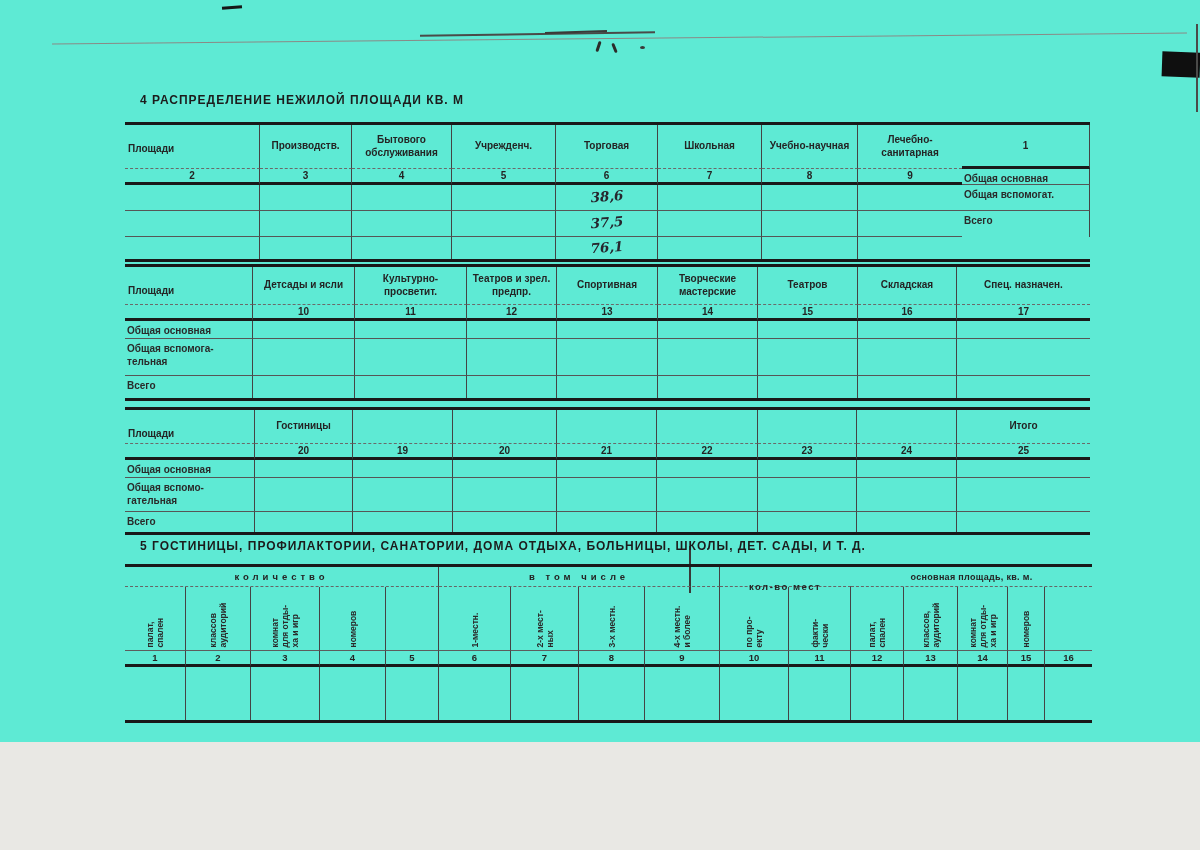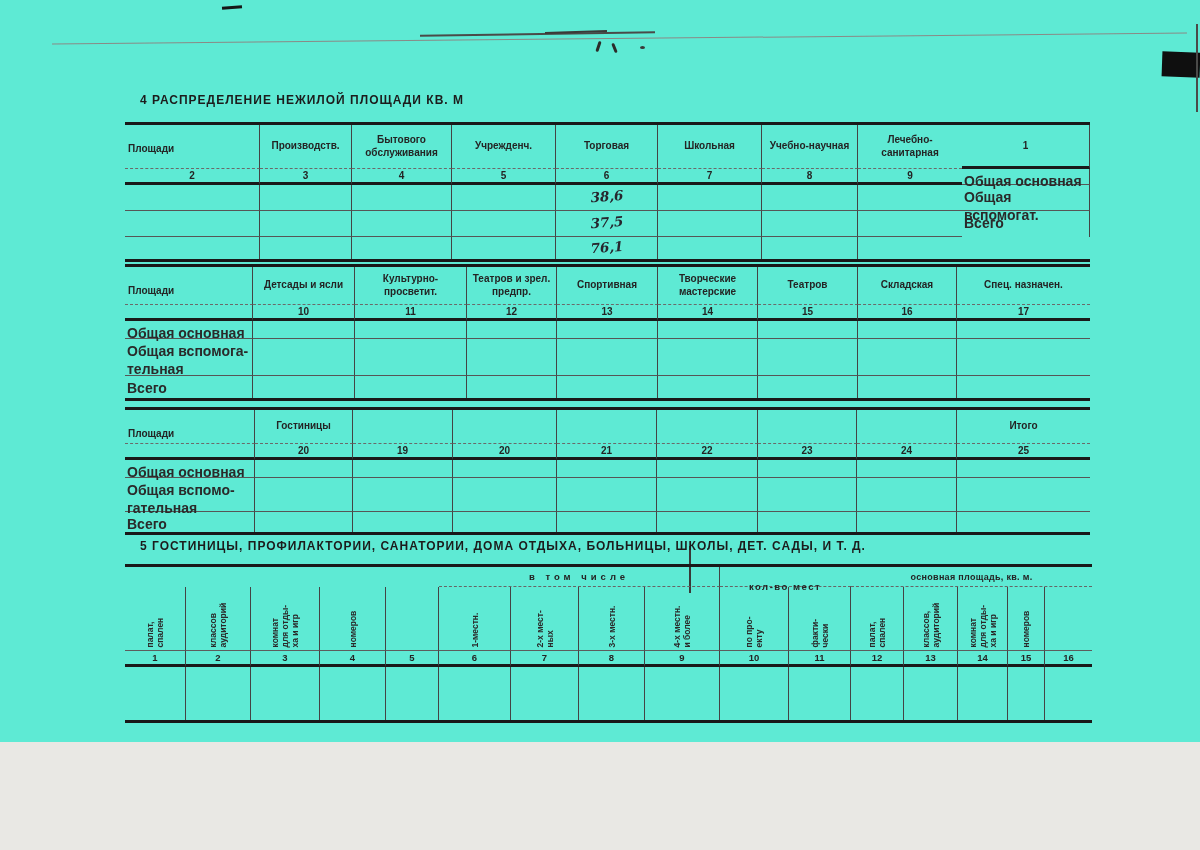--- a/index.html
+++ b/index.html
@@ -9,21 +9,21 @@
   .tbl{position:absolute;display:grid;border-top:3px solid #191919;border-bottom:3px solid #191919;}
   .t1{left:125px;top:122px;grid-template-columns:135px 92px 100px 104px 102px 104px 96px 104px 128px;grid-template-rows:44px 16px 26px 26px 22px;}
   .t2{left:125px;top:264px;grid-template-columns:128px 102px 112px 90px 101px 100px 100px 99px 133px;grid-template-rows:38px 16px 18px 37px 22px;}
   .t3{left:125px;top:407px;grid-template-columns:130px 98px 100px 104px 100px 101px 99px 100px 133px;grid-template-rows:34px 16px 18px 34px 20px;}
   .bt{left:125px;top:564px;grid-template-columns:61px 65px 69px 66px 53px 72px 68px 66px 75px 69px 62px 53px 54px 50px 37px 47px;grid-template-rows:20px 63px 17px 53px;}
   .c{border-right:1px solid #444;}
   .lc{border-right:none;}
   .ha{display:flex;align-items:center;justify-content:center;text-align:center;font-weight:bold;font-size:10px;line-height:1.25;padding:2px 2px;border-bottom:1px dashed #6a6a6a;color:#242424;}
   .ha.lab{align-items:flex-start;justify-content:flex-start;text-align:left;padding:18px 0 0 3px;}
   .hn{display:flex;align-items:center;justify-content:center;font-weight:bold;font-size:10px;border-bottom:3px solid #1a1a1a;color:#242424;}
-  .rl{font-weight:bold;font-size:14px;padding:3px 0 0 2px;border-bottom:1px solid #565656;white-space:pre-line;line-height:1.3;color:#2a2a2a;}
+  .rl{font-weight:bold;font-size:10px;padding:3px 0 0 2px;border-bottom:1px solid #565656;white-space:pre-line;line-height:1.3;color:#2a2a2a;}
   .dc{border-bottom:1px solid #565656;position:relative;}
   .br{border-bottom:none;}
   .hw{position:absolute;left:50%;top:45%;transform:translate(-50%,-50%) rotate(-4deg);font-family:"DejaVu Serif",serif;font-style:italic;font-weight:bold;font-size:13.5px;color:#26262e;white-space:nowrap;}
   .gc{display:flex;align-items:center;justify-content:center;font-weight:bold;font-size:9.5px;border-bottom:1px dashed #666;color:#242424;}
   .gsp{letter-spacing:4px;}
   .gs2{letter-spacing:1.5px;margin-top:19px;}
   .gs3{letter-spacing:.3px;font-size:9px;}
   .bh{position:relative;}
   .vt{position:absolute;left:50%;top:50%;transform:translate(-50%,-50%) rotate(-90deg);font-weight:bold;font-size:8.5px;line-height:1.2;white-space:pre-line;width:57px;text-align:left;color:#2a2a2a;}
   .bn{display:flex;align-items:center;justify-content:center;font-weight:bold;font-size:9.5px;border-top:1px solid #5d5d5d;border-bottom:3px solid #1a1a1a;color:#242424;}
@@ -208,20 +208,21 @@
       <div class="dc c br"></div>
     <div class="dc c br"></div>
       <div class="dc c br"></div>
       <div class="dc c br"></div>
       <div class="dc lc br"></div>
   </div>
 
   <div class="ttl" style="left:140px;top:539px;">5 ГОСТИНИЦЫ, ПРОФИЛАКТОРИИ, САНАТОРИИ, ДОМА ОТДЫХА, БОЛЬНИЦЫ, ШКОЛЫ, ДЕТ. САДЫ, И Т. Д.</div>
 
   <div class="tbl bt">
+    <div class="gc gsp c" style="grid-column:1/6;">количество</div>
     <div class="gc gsp c" style="grid-column:6/10;">в том числе</div>
     <div class="gc gs2 c" style="grid-column:10/12;">кол-во мест</div>
     <div class="gc gs3 lc" style="grid-column:12/17;">основная площадь, кв. м.</div>
 
     <div class="bh c">
         <span class="vt">палат,
 спален</span>
       </div>
     <div class="bh c">
         <span class="vt">классов

